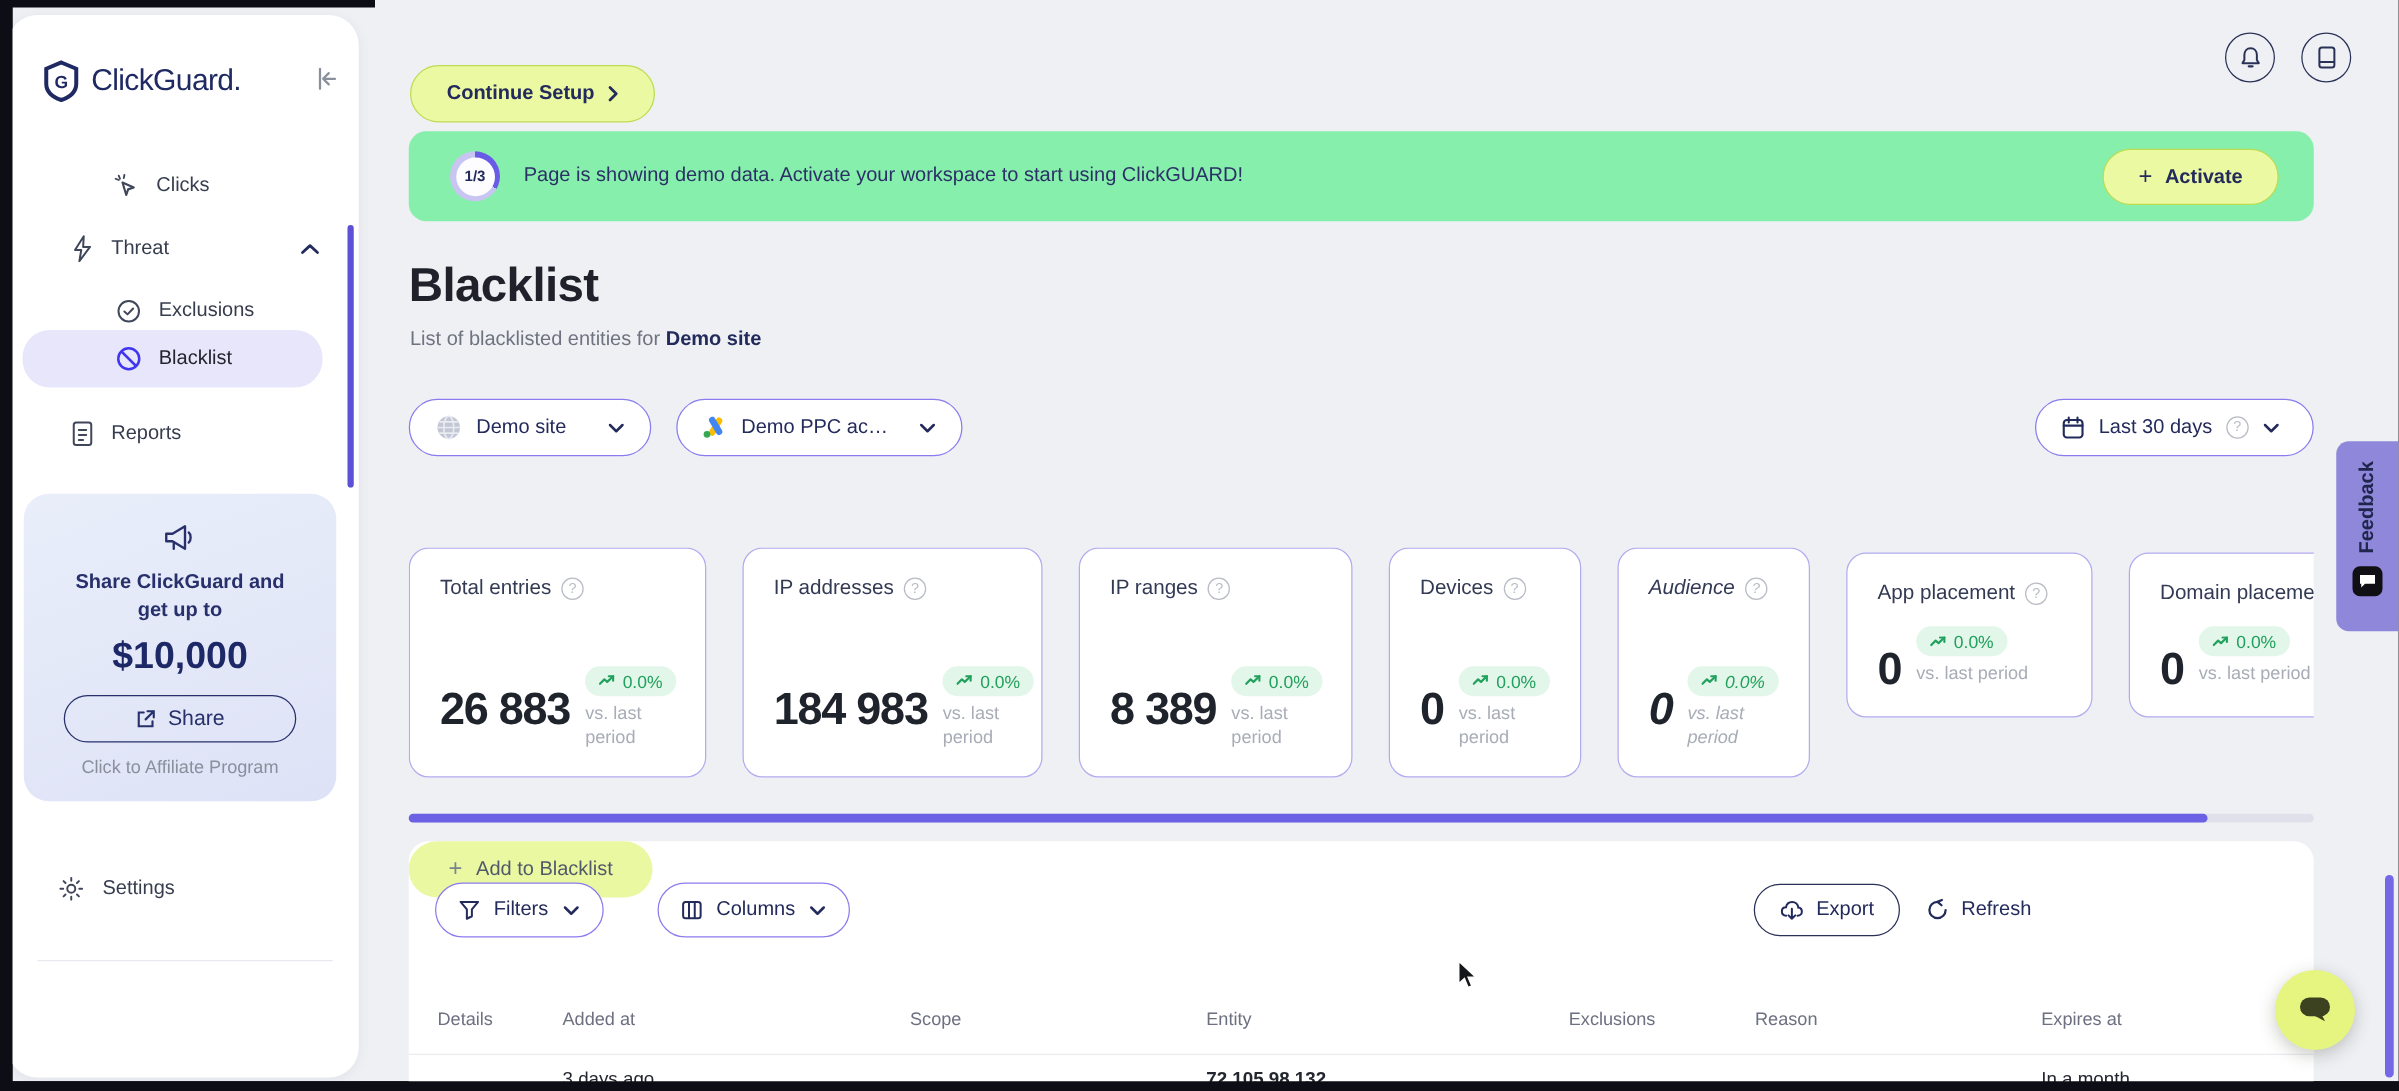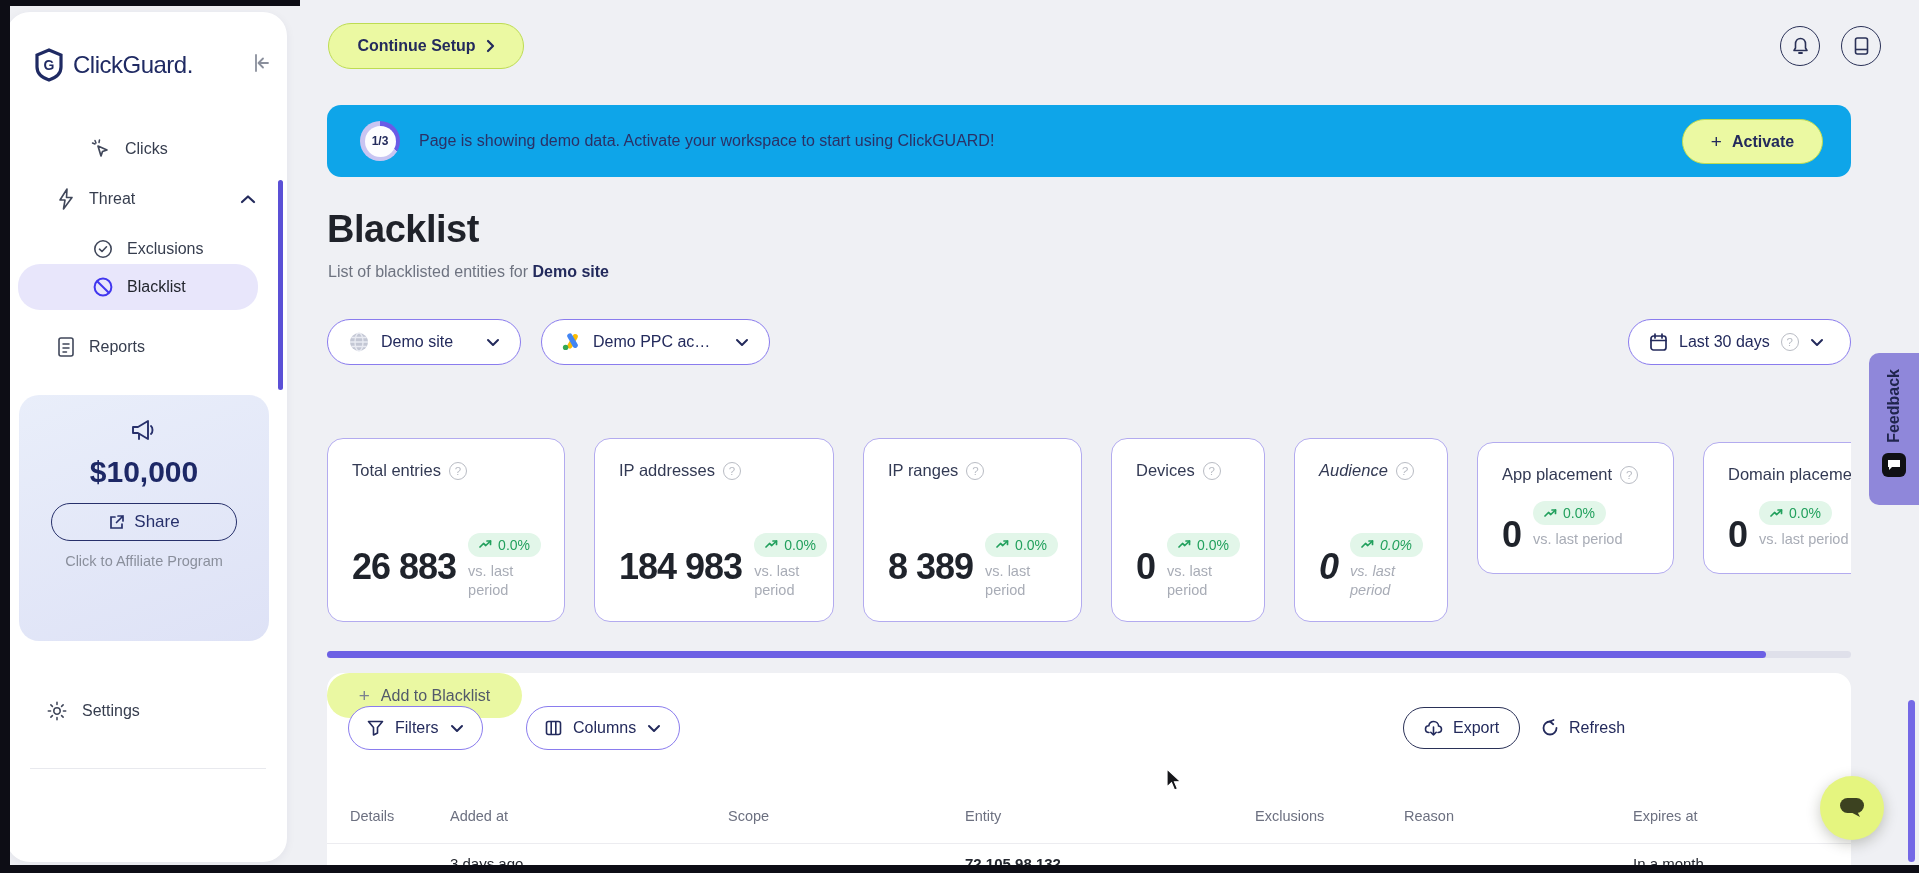--- a/index.html
+++ b/index.html
@@ -37,21 +37,21 @@
   .user-email { font-size:13.5px; color:#545b68; margin-top:2px; }
   .user-caret { margin-left:auto; }
 
   
   .lime-btn { background:#ebf9a2; border:1.4px solid #bddc52; border-radius:23px; display:flex; align-items:center;
               justify-content:center; gap:10px; color:#232a5c; font-size:16px; font-weight:600; cursor:pointer; }
   #continue-setup { left:328px; top:23px; width:196px; height:46px; }
   .icon-circle { width:40px; height:40px; border:1.3px solid #2a3157; border-radius:50%; display:flex; align-items:center; justify-content:center; cursor:pointer; }
 
   
-  #banner { left:327px; top:105px; width:1524px; height:72px; background:#0ea5e9; border-radius:14px; }
+  #banner { left:327px; top:105px; width:1524px; height:72px; background:#86efac; border-radius:14px; }
   .progress-ring { left:33px; top:16px; width:40px; height:40px; border-radius:50%;
                    background:conic-gradient(#6a5be6 0deg 120deg, #c9c5f2 120deg 360deg);
                    display:flex; align-items:center; justify-content:center; }
   .progress-inner { width:31px; height:31px; border-radius:50%; background:#fdfdff; display:flex; align-items:center; justify-content:center;
                     font-size:12px; font-weight:700; color:#232a5c; }
   .banner-msg { left:92px; top:0; height:72px; display:flex; align-items:center; font-size:16px; color:#2b3166; }
   #activate-btn { left:1355px; top:14px; width:141px; height:45px; border-radius:23px; }
   .plus-glyph { font-size:19px; font-weight:500; line-height:1; }
 
   
@@ -174,20 +174,21 @@
       <span class="lbl">Reports</span>
     </div>
 
     <div class="abs side-thumb"></div>
 
     <div class="abs promo">
       <svg width="30" height="26" viewBox="0 0 30 26" style="margin-top:22px;">
         <path d="M4 10 H9 L19 4 V22 L9 16 H4 Z" fill="none" stroke="#27306b" stroke-width="1.9" stroke-linejoin="round"></path>
         <path d="M22 9 C24 10.5 24 15.5 22 17 M10 17 V22" fill="none" stroke="#27306b" stroke-width="1.9" stroke-linecap="round"></path>
       </svg>
+      <div class="promo-head" style="padding:0 28px; margin-top:6px;">Share ClickGuard and get up to</div>
       <div class="promo-amount">$10,000</div>
       <div class="share-btn">
         <svg width="17" height="17" viewBox="0 0 17 17">
           <path d="M7 3 H3 V14 H14 V10" fill="none" stroke="#27306b" stroke-width="1.7" stroke-linecap="round"></path>
           <path d="M10 2 H15 V7 M15 2 L8.5 8.5" fill="none" stroke="#27306b" stroke-width="1.7" stroke-linecap="round"></path>
         </svg>
         <span>Share</span>
       </div>
       <div class="promo-foot">Click to Affiliate Program</div>
     </div>
@@ -197,21 +198,21 @@
         <path d="M12 8.5 A3.5 3.5 0 1 0 12 15.5 A3.5 3.5 0 1 0 12 8.5 Z" fill="none" stroke="#40475a" stroke-width="1.7"></path>
         <path d="M12 2.5 V5 M12 19 V21.5 M21.5 12 H19 M5 12 H2.5 M18.7 5.3 L17 7 M7 17 L5.3 18.7 M18.7 18.7 L17 17 M7 7 L5.3 5.3" stroke="#40475a" stroke-width="1.7" stroke-linecap="round"></path>
       </svg>
       <span class="lbl">Settings</span>
     </div>
 
     <div class="abs side-divider"></div>
 
   </div>
 
-  <button id="continue-setup" class="abs lime-btn" style="border-style:solid;">
+  <button id="continue-setup" class="abs lime-btn" style="border-style:solid;margin-top:29px;">
     <span>Continue Setup</span>
     <svg width="9" height="14" viewBox="0 0 9 14">
       <path d="M2 2 L7 7 L2 12" fill="none" stroke="#232a5c" stroke-width="2.2" stroke-linecap="round" stroke-linejoin="round"></path>
     </svg>
   </button>
 
   <div class="abs icon-circle" style="left:1780px; top:26px;">
     <svg width="19" height="20" viewBox="0 0 19 20">
       <path d="M9.5 2.5 C6.5 2.5 4.5 4.8 4.5 8 V12 L3 14.5 H16 L14.5 12 V8 C14.5 4.8 12.5 2.5 9.5 2.5 Z" fill="none" stroke="#2a3157" stroke-width="1.6" stroke-linejoin="round"></path>
       <path d="M8 17 H11" stroke="#2a3157" stroke-width="1.8" stroke-linecap="round"></path>

